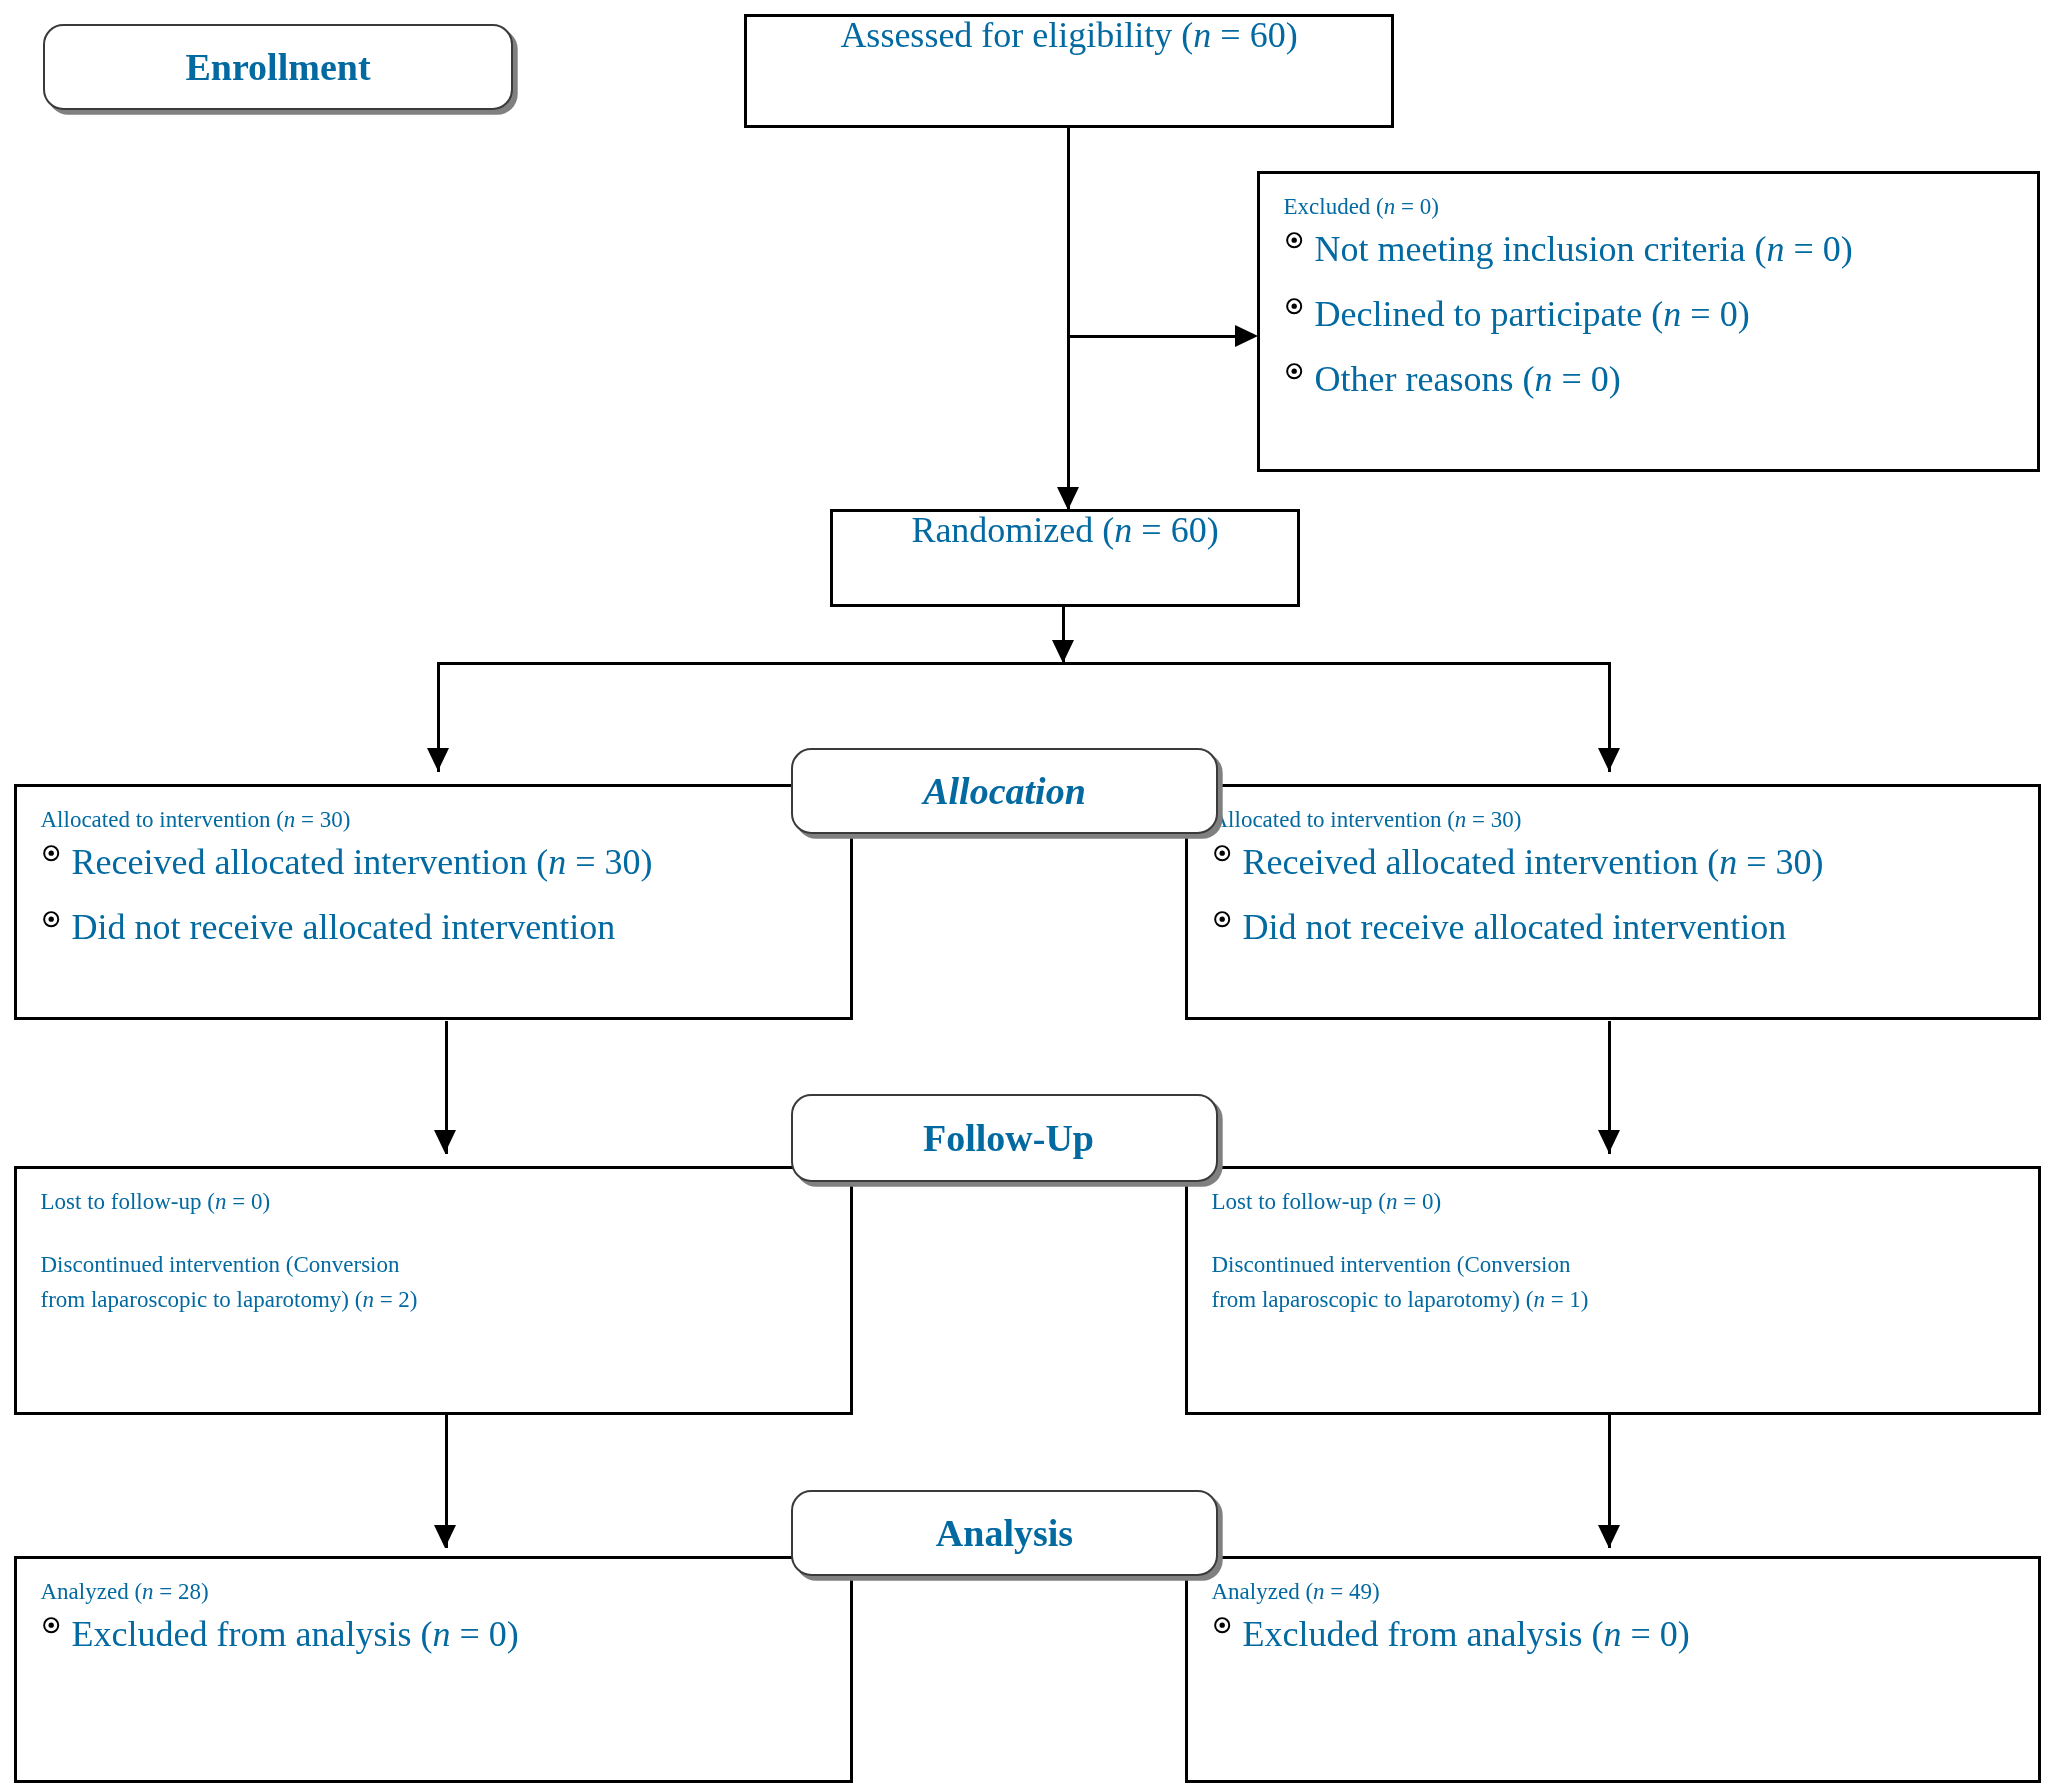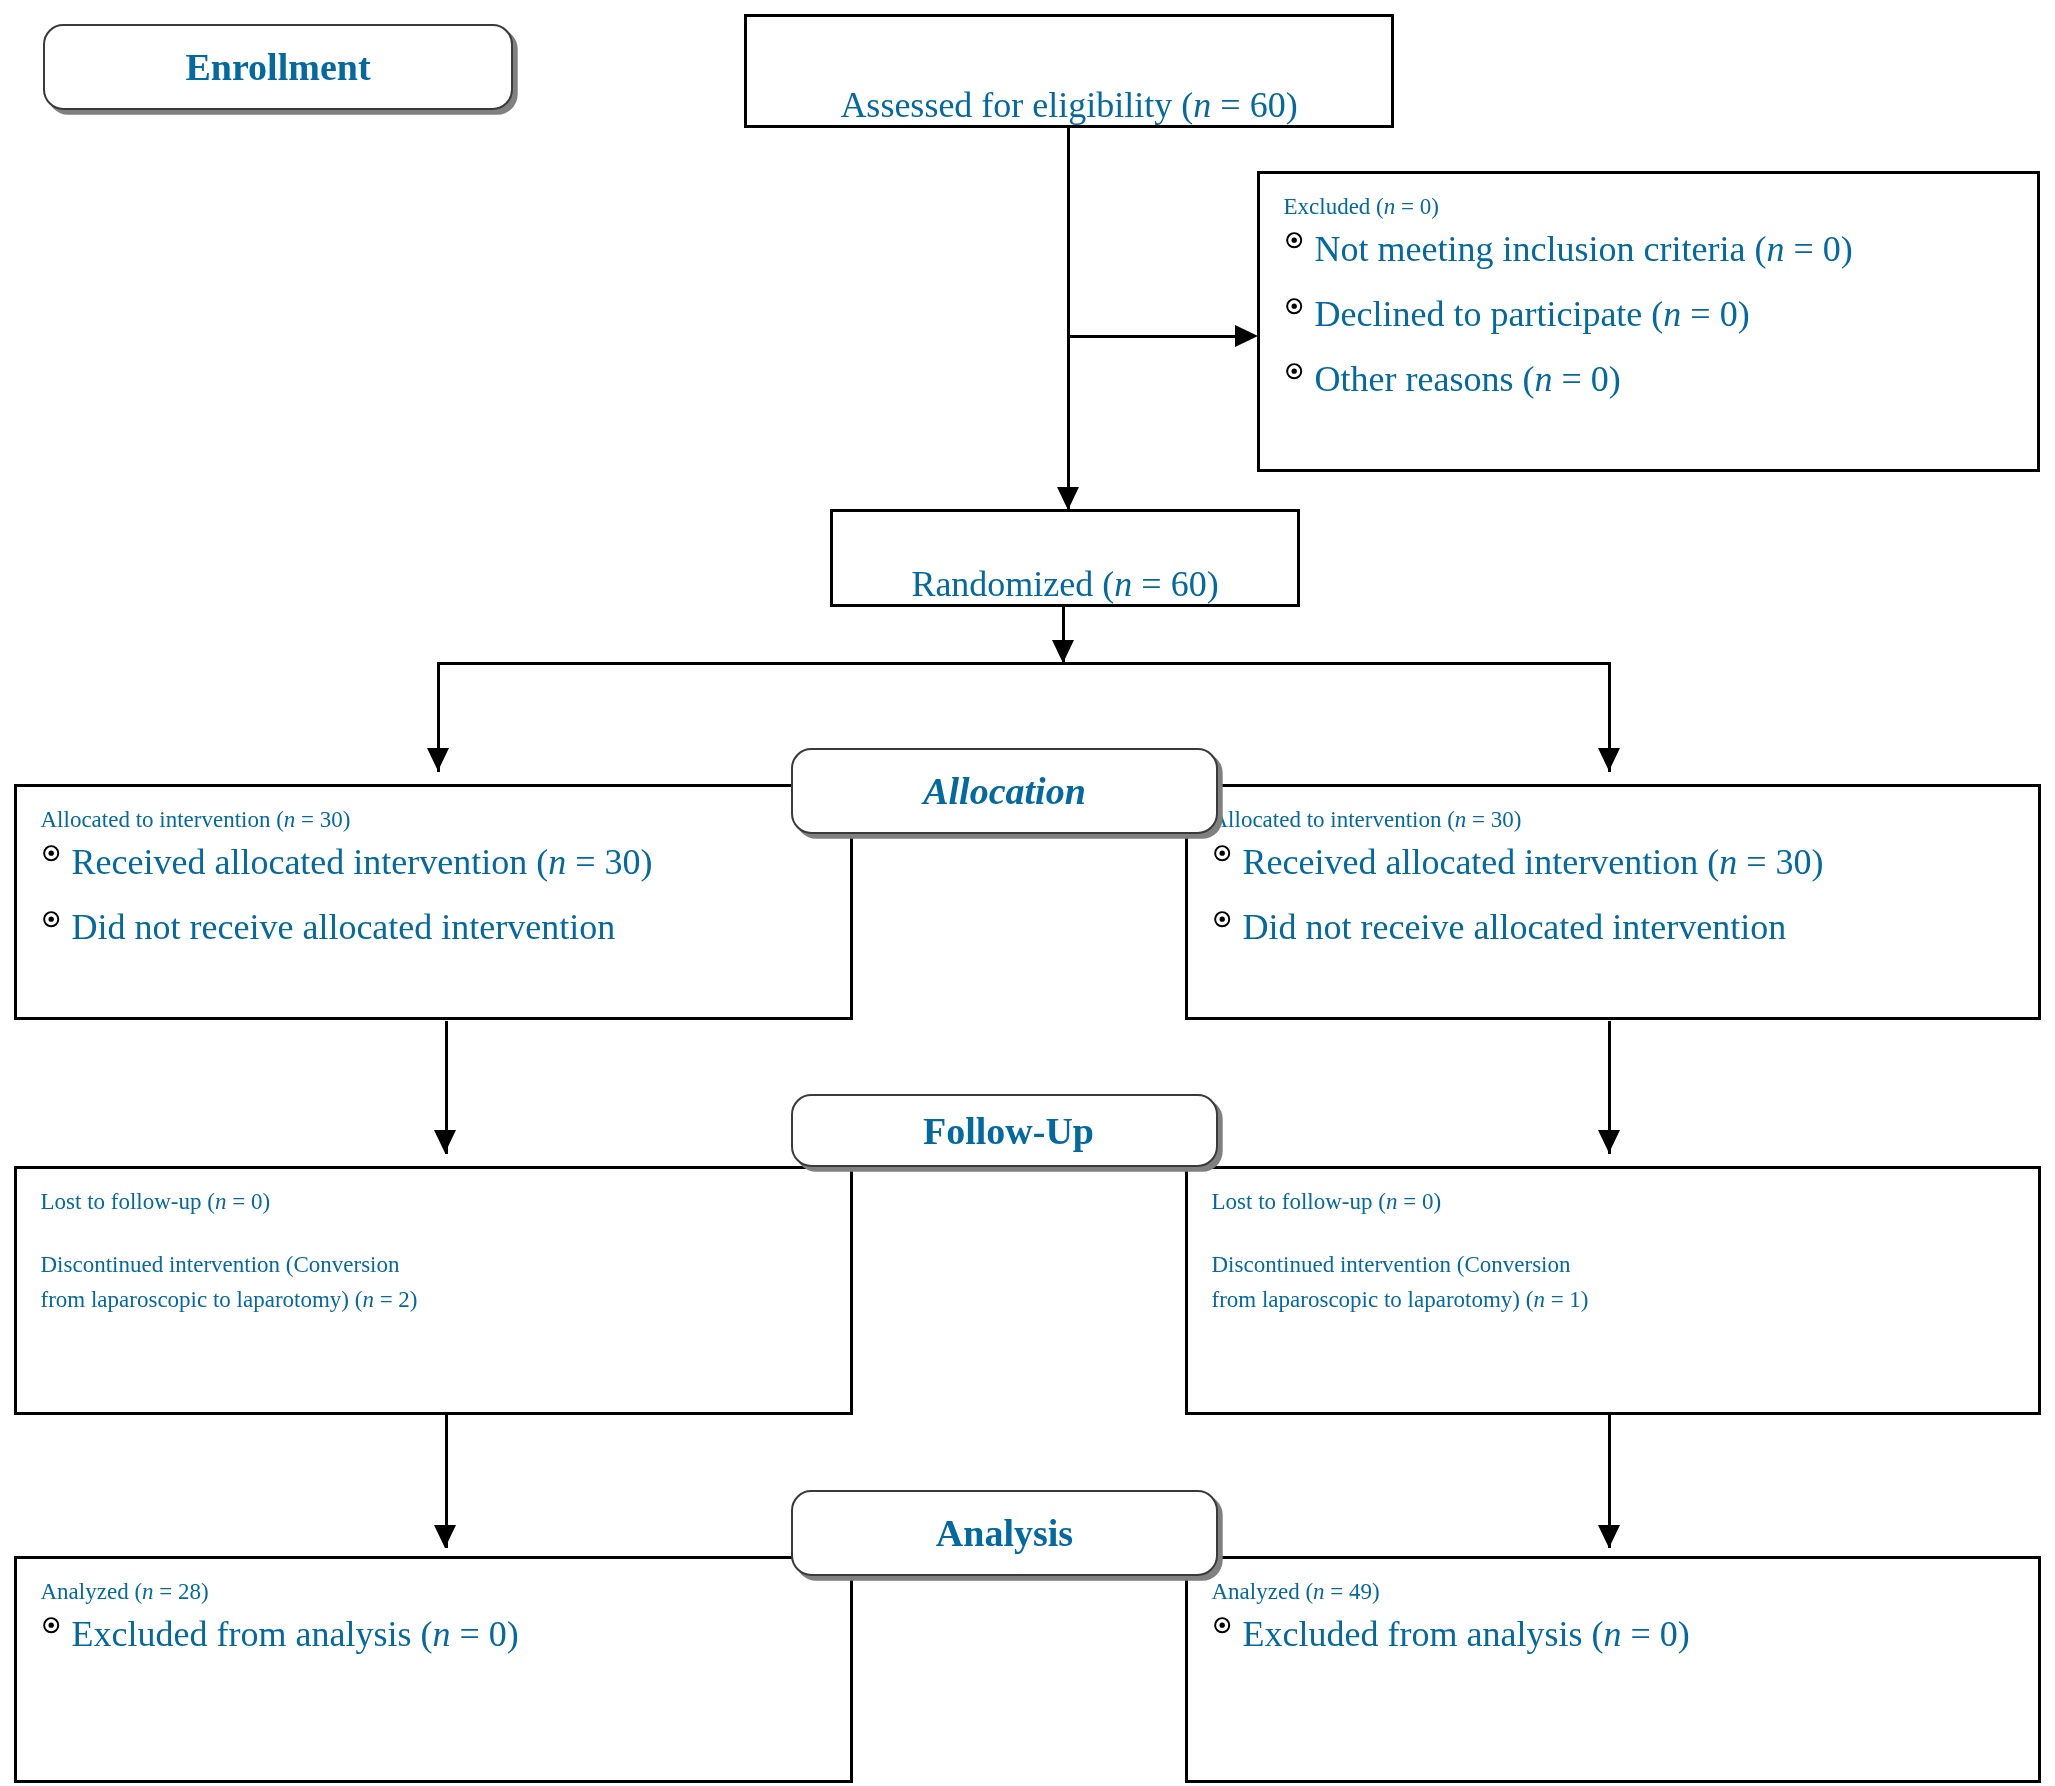--- a/index.html
+++ b/index.html
@@ -20,21 +20,21 @@
   
   .box {
     position: absolute;
     box-sizing: border-box;
     border: 3.1px solid #000000;
     background: #ffffff;
     z-index: 3;
   }
   .box-center {
     display: flex;
-    align-items: flex-end;
+    align-items: flex-start;
     justify-content: center;
   }
   .box-text {
     font-size: 36px;
     line-height: 1.05;
     white-space: nowrap;
   }
 
   .box-body {
     padding: 20.4px 23.5px 15.7px 23.5px;
@@ -248,21 +248,21 @@
     <div class="line tight">Discontinued intervention (Conversion</div>
     <div class="line"><span>from laparoscopic to laparotomy) (</span><span class="ital">n</span><span> = 2)</span></div>
   </div>
 
   <div class="box box-body" style="left:1185px; top:1166px; width:856px; height:249px;">
     <div class="line gap"><span>Lost to follow-up (</span><span class="ital">n</span><span> = 0)</span></div>
     <div class="line tight">Discontinued intervention (Conversion</div>
     <div class="line"><span>from laparoscopic to laparotomy) (</span><span class="ital">n</span><span> = 1)</span></div>
   </div>
 
-  <div class="stage" style="left:791px; top:1094px; width:427px; height:73px;padding-left:8px;">
+  <div class="stage" style="left:791px; top:1094px; width:427px; height:88px;padding-left:8px;">
     <span>Follow-Up</span>
   </div>
 
   <div class="vline" style="left:445px; top:1415px; height:133px;"></div>
   <div class="arrow-down" style="left:434px; top:1525px;"></div>
 
   <div class="vline" style="left:1608px; top:1415px; height:133px;"></div>
   <div class="arrow-down" style="left:1598px; top:1525px;"></div>
 
   <div class="box box-body" style="left:14px; top:1556px; width:839px; height:227px;">

